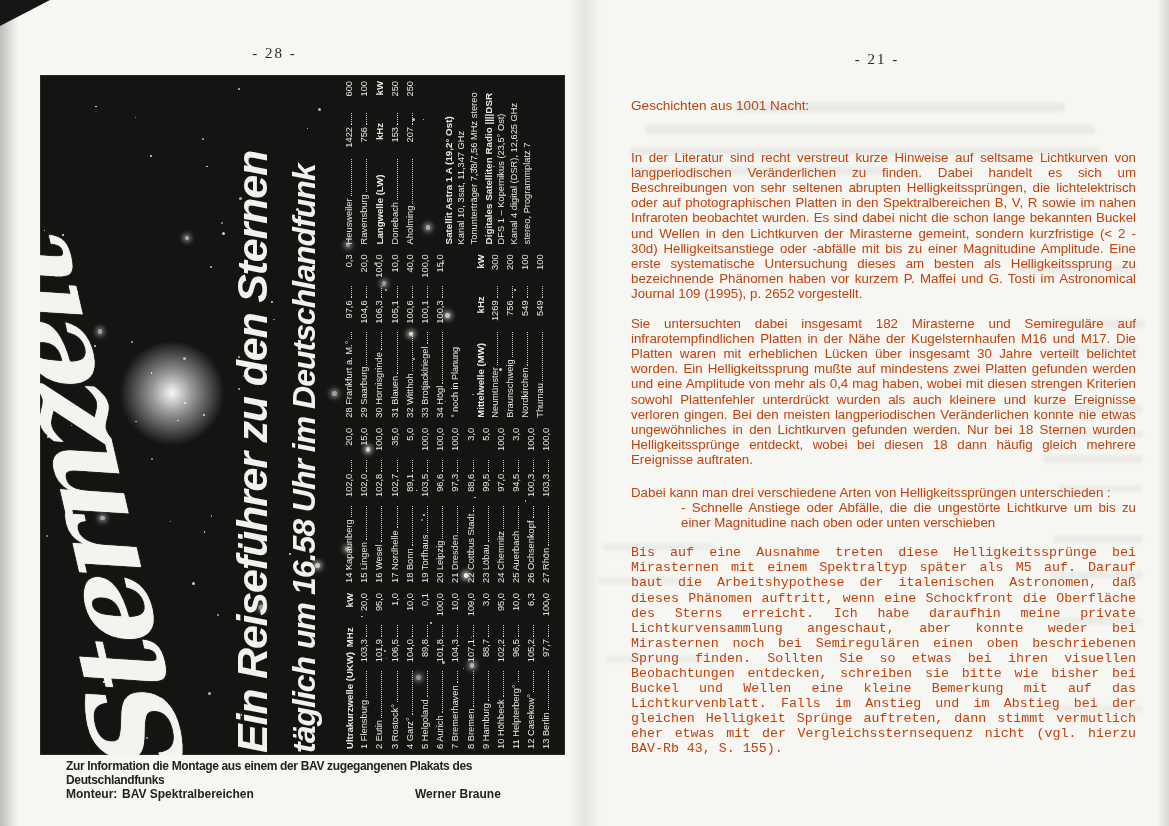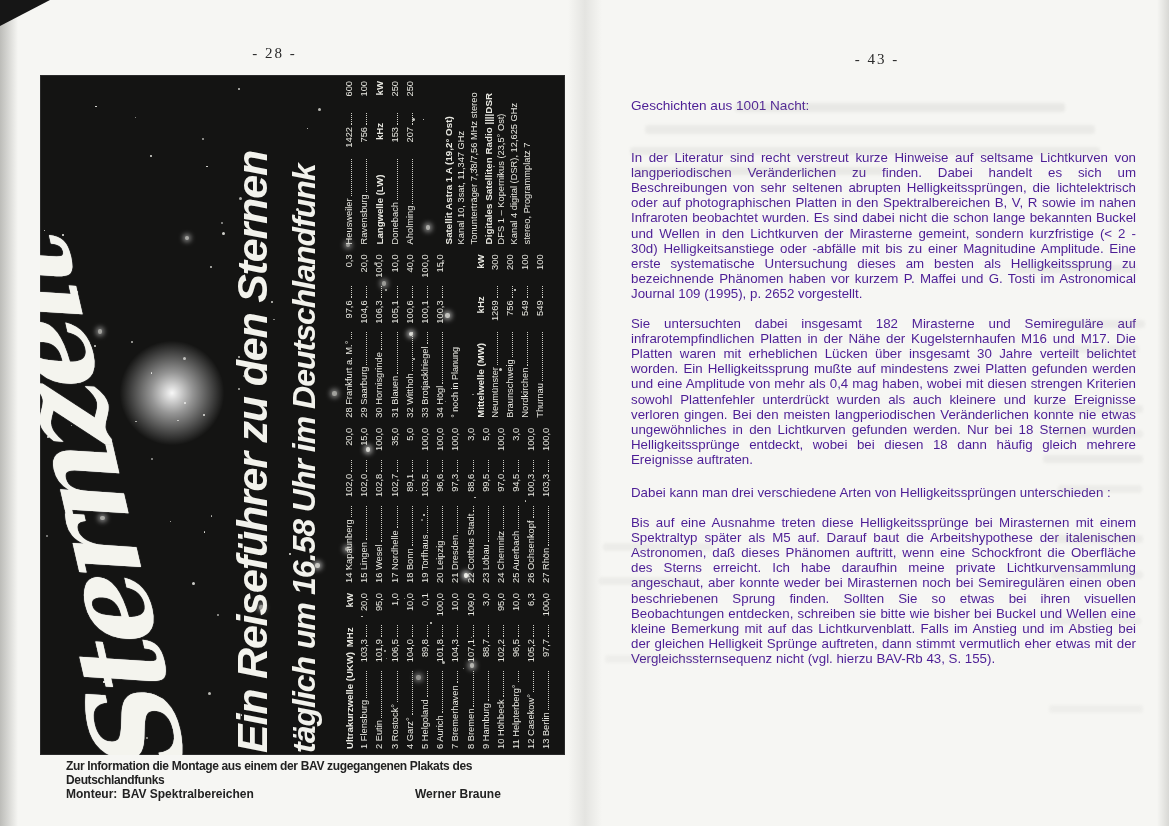--- a/index.html
+++ b/index.html
@@ -61,29 +61,29 @@
   .sat div:nth-of-type(1),.sat div:nth-of-type(4){font-weight:bold;font-size:9.8px;}
   
   .caption{position:absolute;left:66px;top:744px;width:500px;font-weight:bold;font-size:12px;
            letter-spacing:-0.35px;color:#222;}
   .monteur-row{position:absolute;left:66px;top:772px;width:460px;font-weight:bold;font-size:12px;color:#222;}
   .monteur-row .m-label{position:absolute;left:0;}
   .monteur-row .m-value{position:absolute;left:56px;}
   .monteur-row .m-name{position:absolute;left:349px;white-space:nowrap;}
   
   .article{position:relative;padding:0 33px 0 46px;font-size:13.3px;line-height:15.1px;
-           text-align:justify;color:#4c1d95;}
+           text-align:justify;color:#c2410c;}
   .kicker{margin-top:30px;text-align:left;font-size:13.6px;}
   .art-title{margin-top:26px;text-align:center;transform:translateX(-60px);font-size:13.6px;}
   .article p{margin:15px 0 0 0;}
   .article p.first{margin-top:37px;}
   .article p.intro{margin-top:18px;}
   .bullets{margin:0;padding-left:50px;}
   .bullets .bullet{margin:0;}
-  .article p.closing{margin-top:15px;}
+  .article p.closing{margin-top:15px;font-family:Liberation Mono, monospace;}
 </style>
 </head>
 <body>
 
 <div class="sheet">
 
   <div class="page page-left">
     <div class="pgnum">- 28 -</div>
 
     <div class="poster">
@@ -591,29 +591,30 @@
 
     <div class="caption">Zur Information die Montage aus einem der BAV zugegangenen Plakats des Deutschlandfunks</div>
     <div class="monteur-row">
       <span class="m-label">Monteur:</span>
       <span class="m-value">BAV Spektralbereichen</span>
       <span class="m-name">Werner Braune</span>
     </div>
   </div>
 
   <div class="page page-right">
-    <div class="pgnum">- 43 -</div>
+    <div class="pgnum">- 21 -</div>
     <div class="article">
       <div class="kicker">Geschichten aus 1001 Nacht:</div>
       <p class="first">In der Literatur sind recht verstreut kurze Hinweise auf seltsame Lichtkurven von langperiodischen Veränderlichen zu finden. Dabei handelt es sich um Beschreibungen von sehr seltenen abrupten Helligkeitssprüngen, die lichtelektrisch oder auf photographischen Platten in den Spektralbereichen B, V, R sowie im nahen Infraroten beobachtet wurden. Es sind dabei nicht die schon lange bekannten Buckel und Wellen in den Lichtkurven der Mirasterne gemeint, sondern kurzfristige (&lt; 2 - 30d) Helligkeitsanstiege oder -abfälle mit bis zu einer Magnitudine Amplitude. Eine erste systematische Untersuchung dieses am besten als Helligkeitssprung zu bezeichnende Phänomen haben vor kurzem P. Maffei und G. Tosti im Astronomical Journal 109 (1995), p. 2652 vorgestellt.</p>
       <p>Sie untersuchten dabei insgesamt 182 Mirasterne und Semireguläre auf infrarotempfindlichen Platten in der Nähe der Kugelsternhaufen M16 und M17. Die Platten waren mit erheblichen Lücken über insgesamt 30 Jahre verteilt belichtet worden. Ein Helligkeitssprung mußte auf mindestens zwei Platten gefunden werden und eine Amplitude von mehr als 0,4 mag haben, wobei mit diesen strengen Kriterien sowohl Plattenfehler unterdrückt wurden als auch kleinere und kurze Ereignisse verloren gingen. Bei den meisten langperiodischen Veränderlichen konnte nie etwas ungewöhnliches in den Lichtkurven gefunden werden. Nur bei 18 Sternen wurden Helligkeitssprünge entdeckt, wobei bei diesen 18 dann häufig gleich mehrere Ereignisse auftraten.</p>
       <p class="intro">Dabei kann man drei verschiedene Arten von Helligkeitssprüngen unterschieden :</p>
       <div class="bullets">
 
 
+          <div class="bullet">- Schnelle Anstiege oder Abfälle, die die ungestörte Lichtkurve um bis zu einer Magnitudine nach oben oder unten verschieben</div>
 
         </div>
       <p class="closing">Bis auf eine Ausnahme treten diese Helligkeitssprünge bei Mirasternen mit einem Spektraltyp später als M5 auf. Darauf baut die Arbeitshypothese der italenischen Astronomen, daß dieses Phänomen auftritt, wenn eine Schockfront die Oberfläche des Sterns erreicht. Ich habe daraufhin meine private Lichtkurvensammlung angeschaut, aber konnte weder bei Mirasternen noch bei Semiregulären einen oben beschriebenen Sprung finden. Sollten Sie so etwas bei ihren visuellen Beobachtungen entdecken, schreiben sie bitte wie bisher bei Buckel und Wellen eine kleine Bemerkung mit auf das Lichtkurvenblatt. Falls im Anstieg und im Abstieg bei der gleichen Helligkeit Sprünge auftreten, dann stimmt vermutlich eher etwas mit der Vergleichssternsequenz nicht (vgl. hierzu BAV-Rb 43, S. 155).</p>
     </div>
     <div id="ghosts">
         <div class="ghost" style="left: 150px; top: 88px; width: 330px; height: 9px; opacity: 0.13;"></div>
         <div class="ghost" style="left: 60px; top: 110px; width: 450px; height: 9px; opacity: 0.11;"></div>
         <div class="ghost" style="left: 45px; top: 132px; width: 470px; height: 8px; opacity: 0.11;"></div>
         <div class="ghost" style="left: 48px; top: 152px; width: 250px; height: 8px; opacity: 0.12;"></div>
         <div class="ghost" style="left: 430px; top: 250px; width: 122px; height: 8px; opacity: 0.11;"></div>

